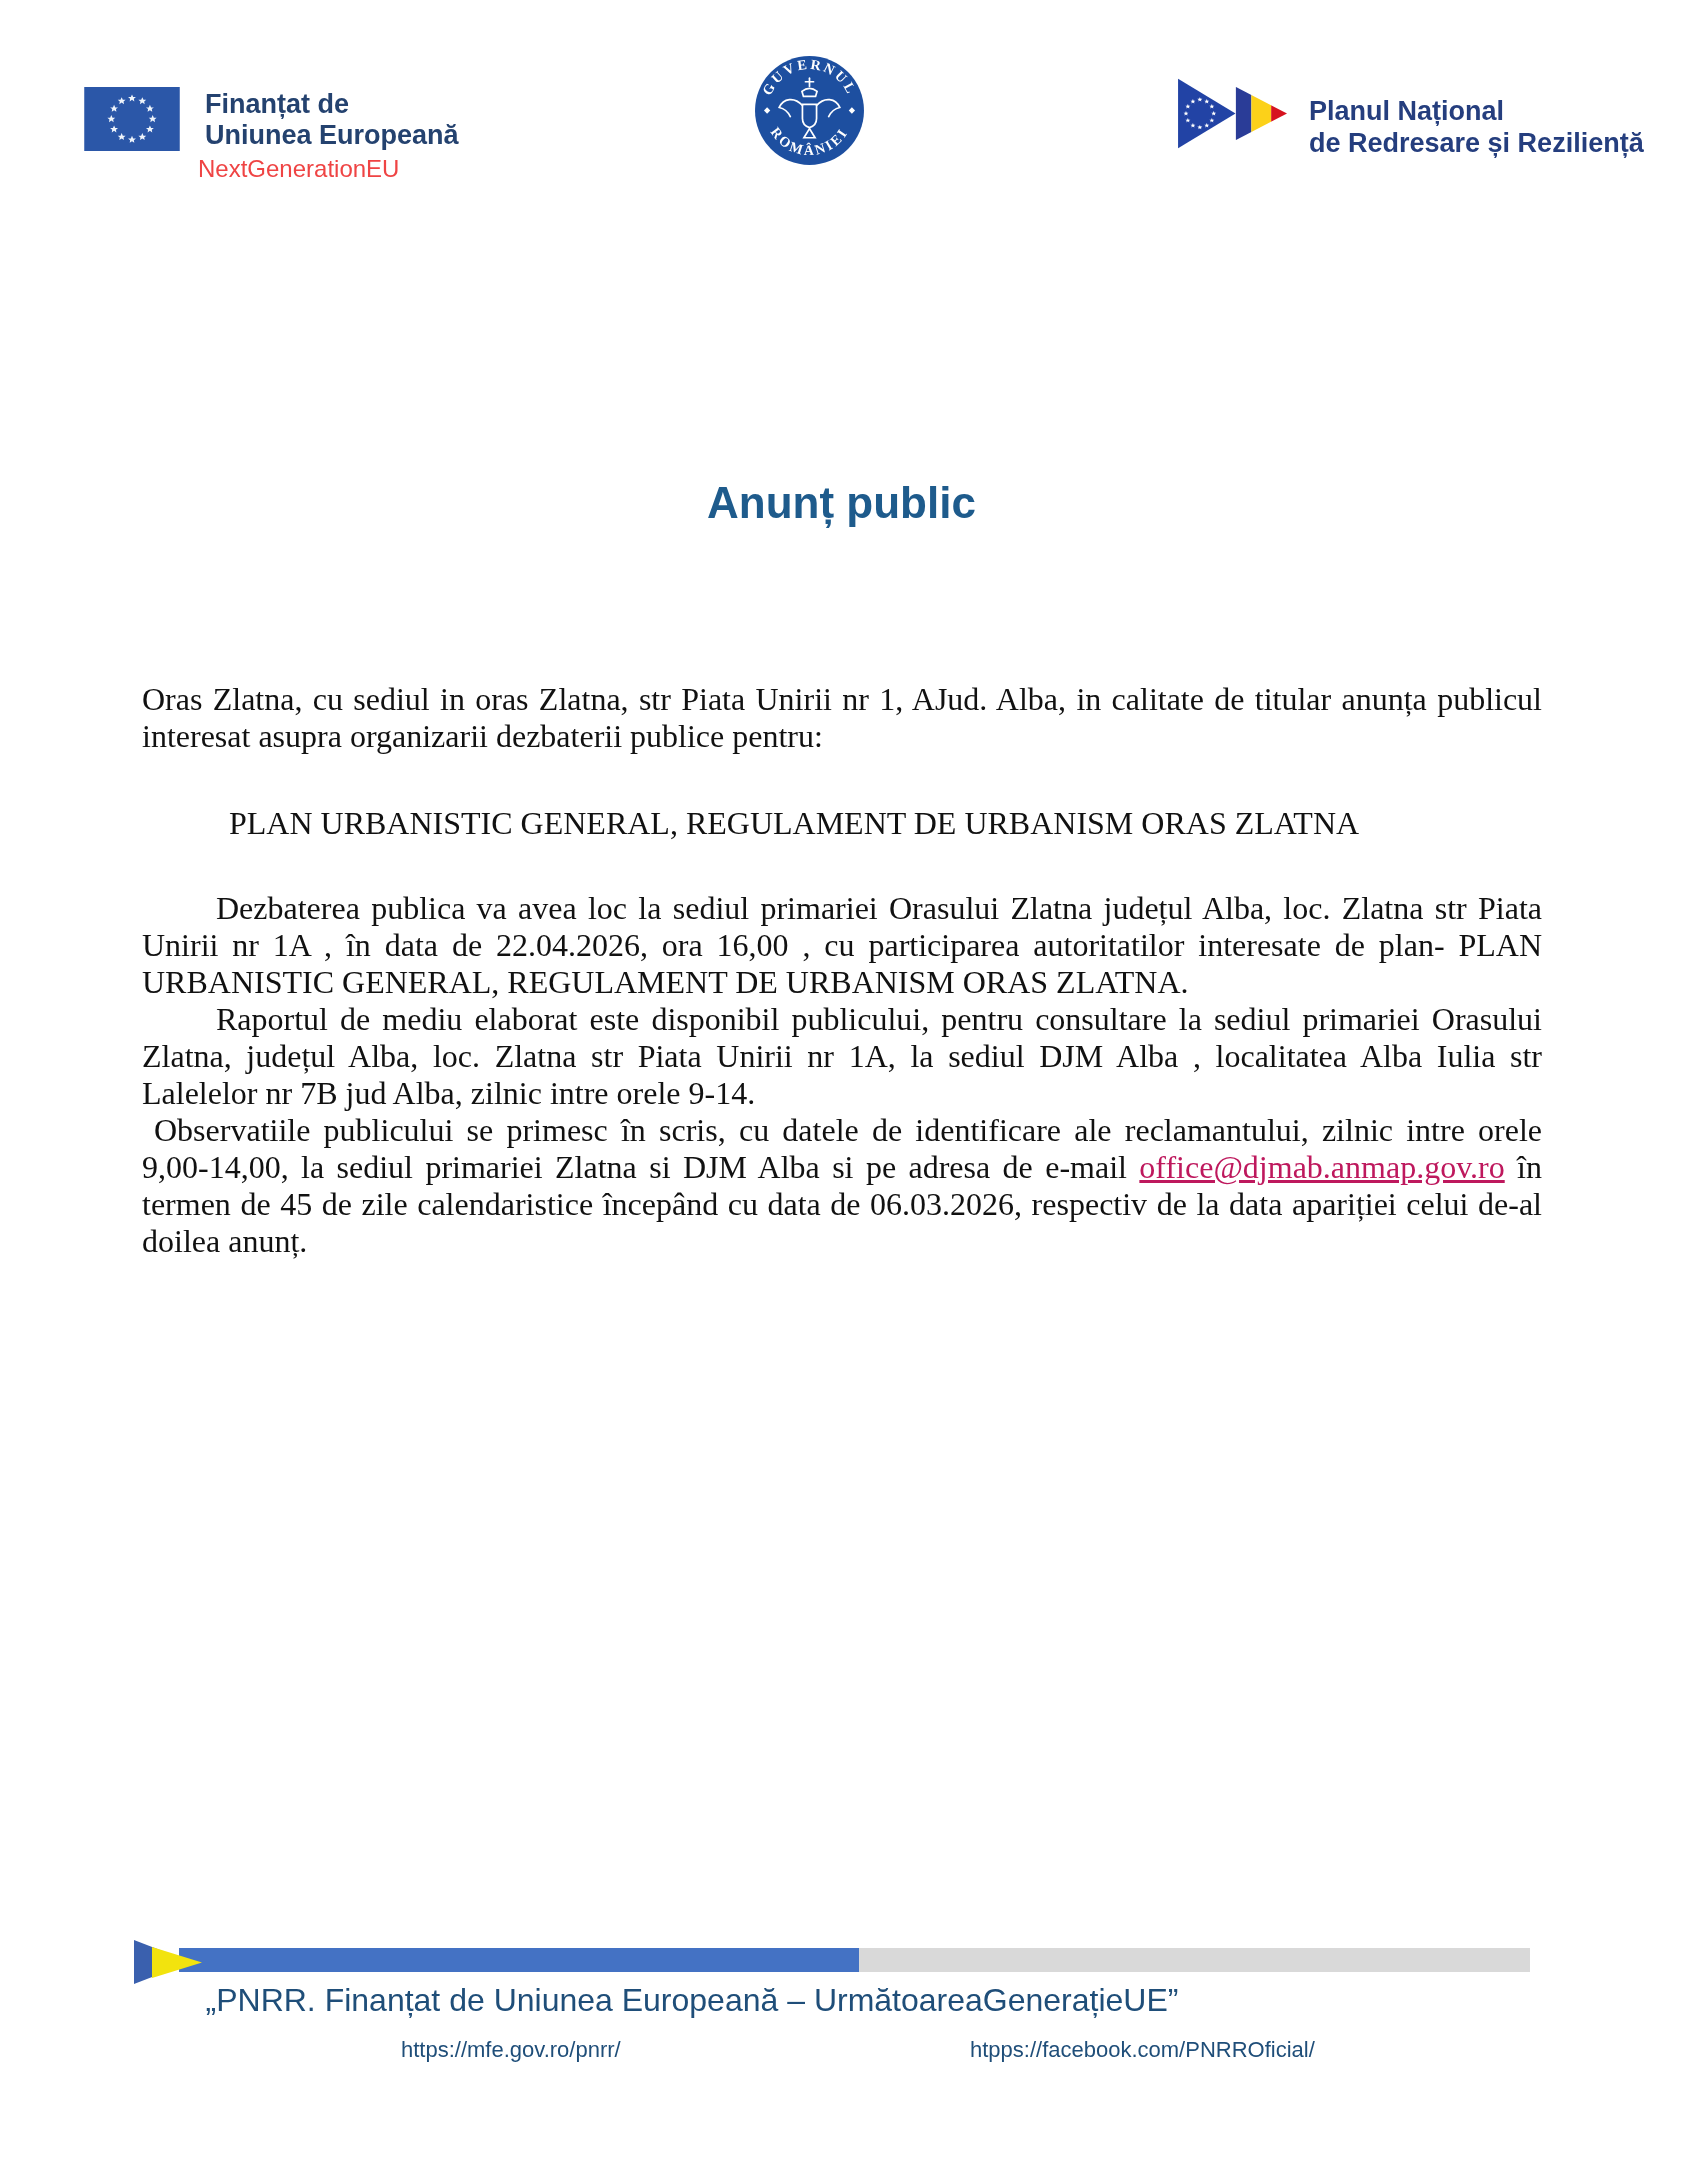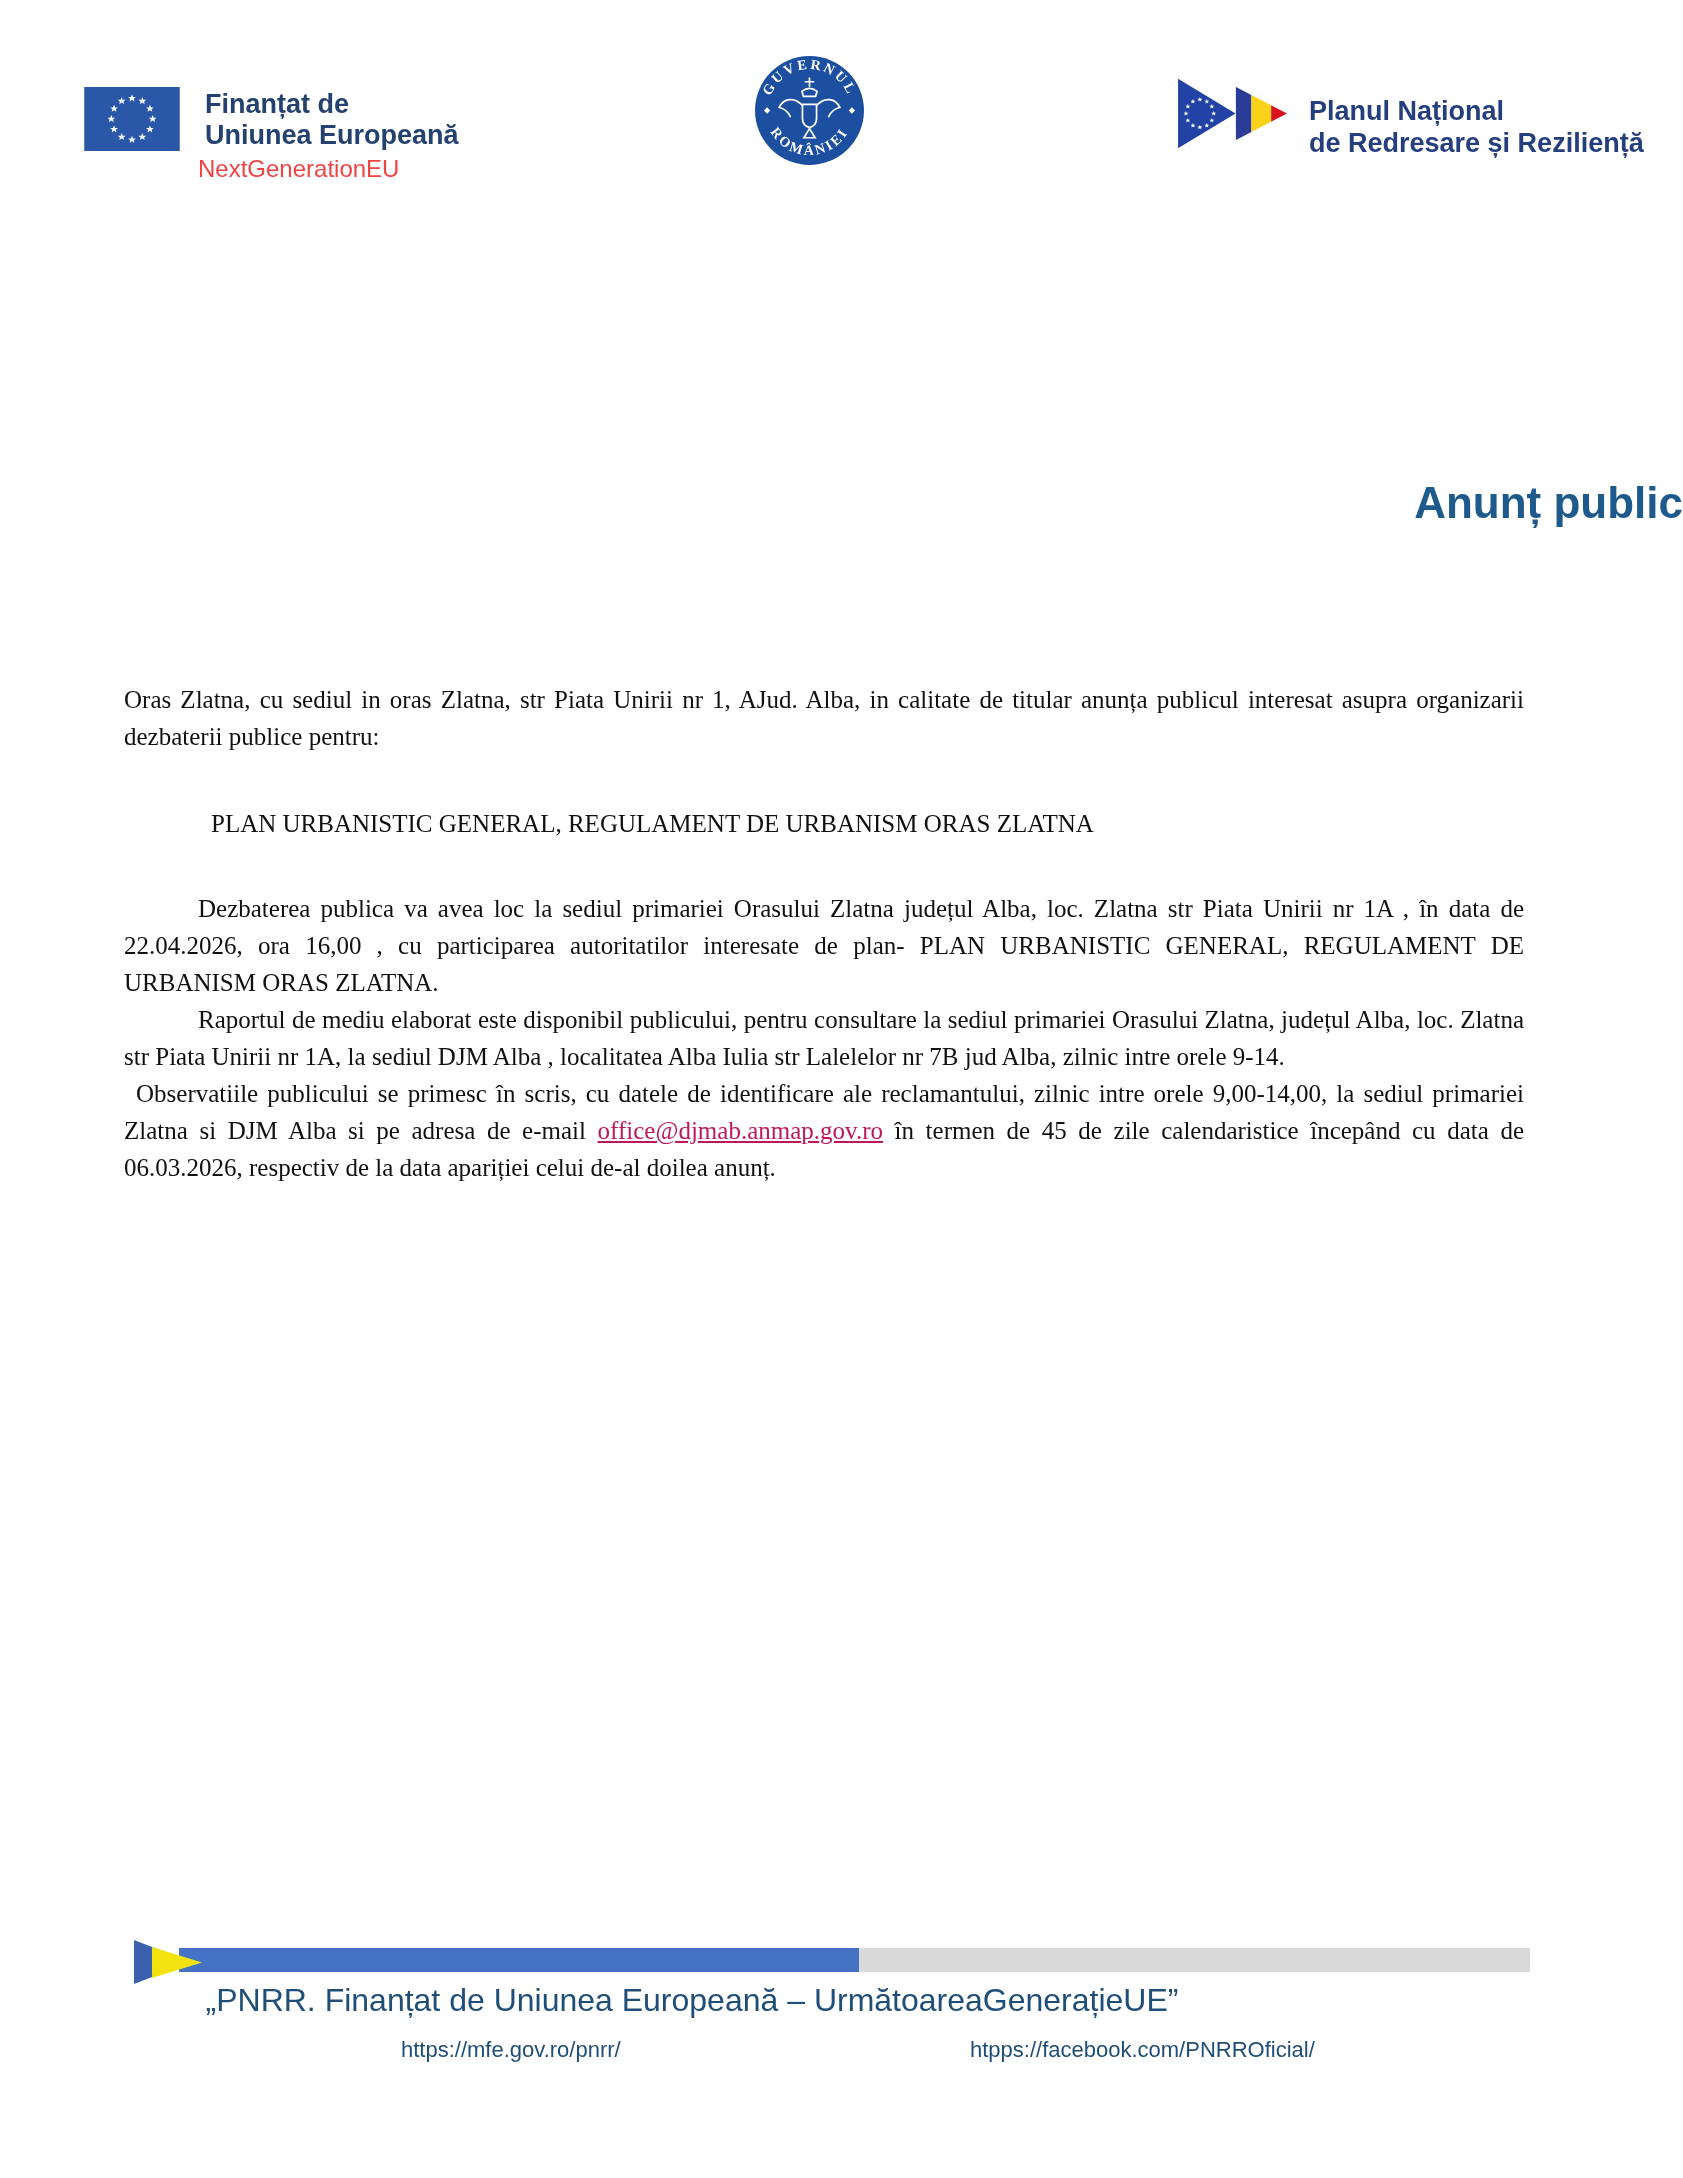--- a/index.html
+++ b/index.html
@@ -13,26 +13,26 @@
   .eu-text .l1,.eu-text .l2{font-weight:bold;color:#24426f;font-size:27px;line-height:31px;margin-left:7px;}
   .eu-text .l3{color:#ef4444;font-size:24px;line-height:30px;margin-top:3px;}
 
   .gov-seal{left:754px;top:55px;}
 
   .pnrr-logo{left:1178px;top:61px;display:flex;align-items:flex-start;}
   .pnrr-text{margin-left:12px;margin-top:34px;font-family:"Liberation Sans",sans-serif;
              font-weight:bold;color:#253e7e;font-size:27px;line-height:32px;white-space:nowrap;}
 
   
-  .doc-title{left:0;top:478px;width:1683px;text-align:right;
+  .doc-title{left:0;top:478px;width:1683px;text-align:center;
              font-family:"Liberation Sans",sans-serif;font-weight:bold;
              font-size:44px;color:#1e5b8c;}
 
   
-  .body-text{left:124px;top:681px;width:1400px;font-size:25px;line-height:37px;
+  .body-text{left:142px;top:681px;width:1400px;font-size:32px;line-height:37px;
              text-align:justify;font-family:Liberation Serif, serif;}
   .body-text p{margin:0;}
   .sp1{height:50px;}
   .sp2{height:48px;}
   .plan-line{text-indent:87px;text-align:left;}
   .ind{text-indent:74px;}
   .ind-sm{text-indent:12px;}
   .email-link{color:#be185d;text-decoration:underline;}
 
   

